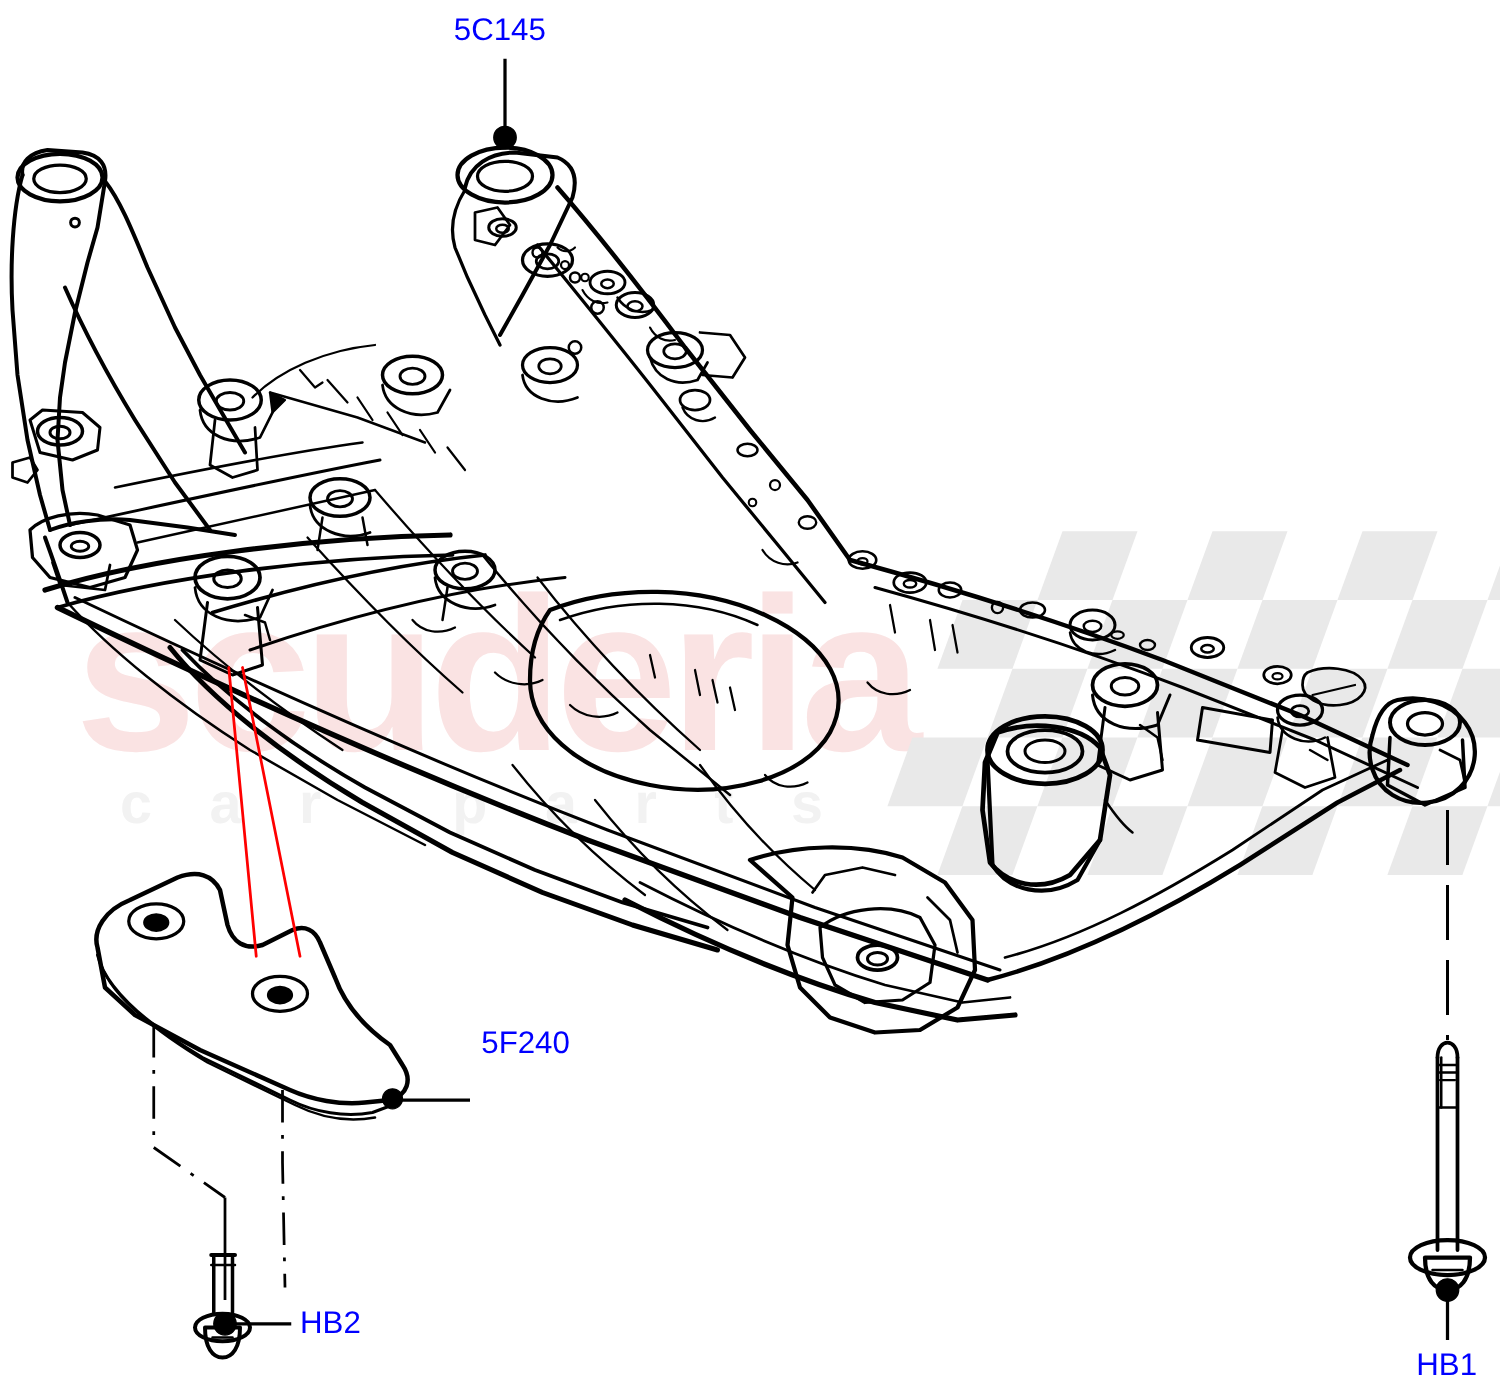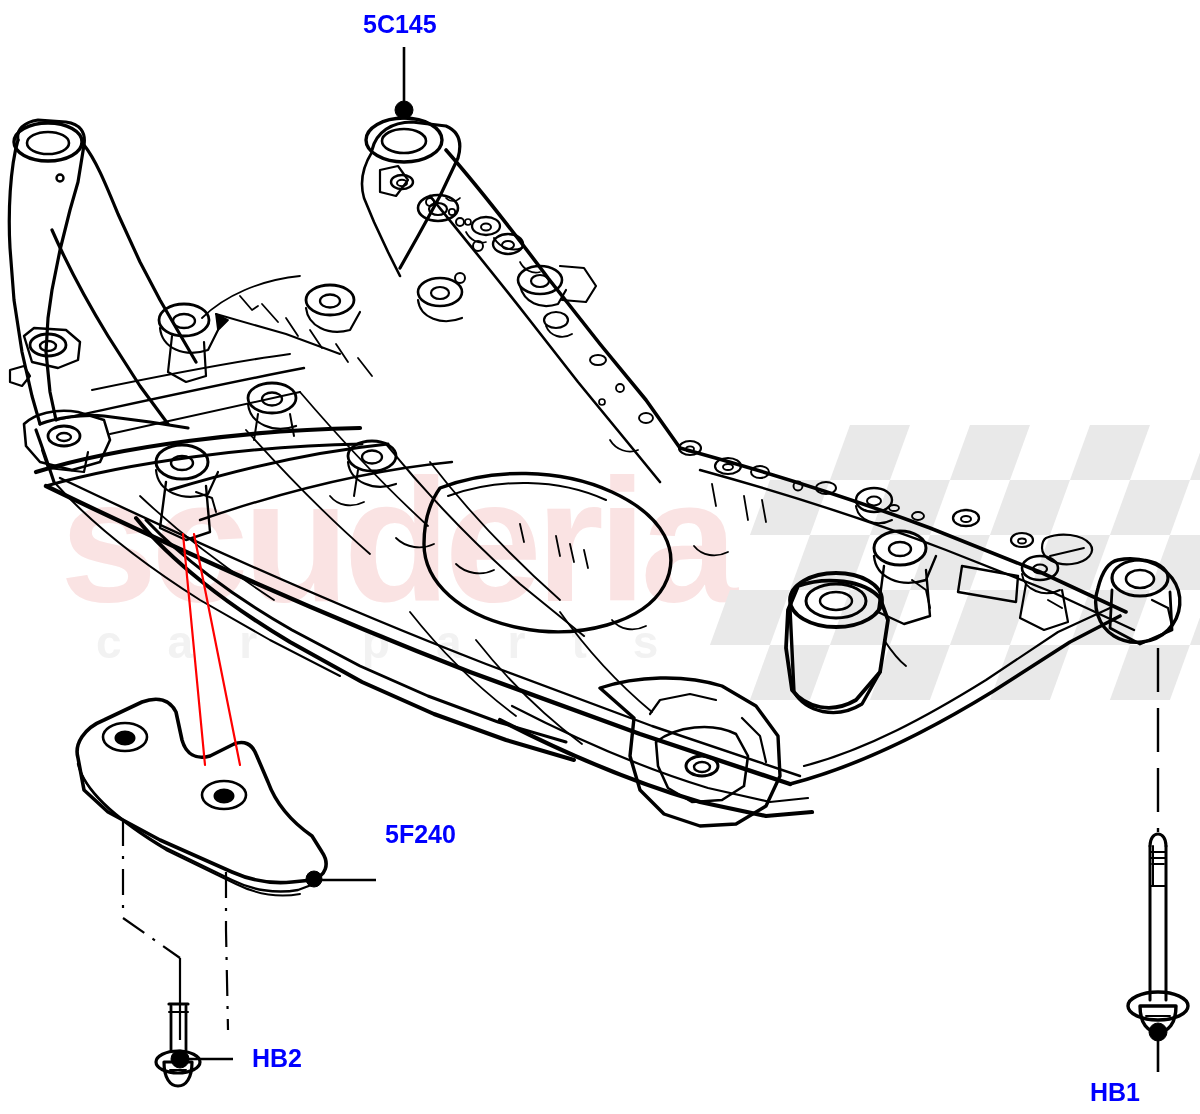--- a/index.html
+++ b/index.html
@@ -24,21 +24,21 @@
     top: 0;
     width: 1200px;
     height: 1114px;
     display: block;
   }
   .part-label {
     position: absolute;
     color: #0000ff;
     font-family: "Liberation Sans", sans-serif;
     font-size: 25px;
-    font-weight: 700;
+    font-weight: 400;
     letter-spacing: 0px;
     white-space: nowrap;
     user-select: none;
   }
   .wm-brand {
     position: absolute;
     font-family: "Liberation Sans", sans-serif;
     font-weight: bold;
     font-size: 175px;
     letter-spacing: -6px;
@@ -408,17 +408,17 @@
       <line x1="1158" y1="1072" x2="1158" y2="1036" stroke-width="2.6"></line>
       <circle cx="1158" cy="1032" r="9"></circle>
     </g>
 
   </svg>
 
   <div class="part-label" style="left:363px; top:10px;">5C145</div>
 
   <div class="part-label" style="left:385px; top:820px;">5F240</div>
 
-  <div class="part-label" style="left:252px; top:1044px;">HB2</div>
-
-  <div class="part-label" style="left:1090px; top:1078px;">HB1</div>
+  <div class="part-label" style="left:240px; top:1044px;">HB2</div>
+
+  <div class="part-label" style="left:1133px; top:1078px;">HB1</div>
 
 </div>
 
 </body></html>

